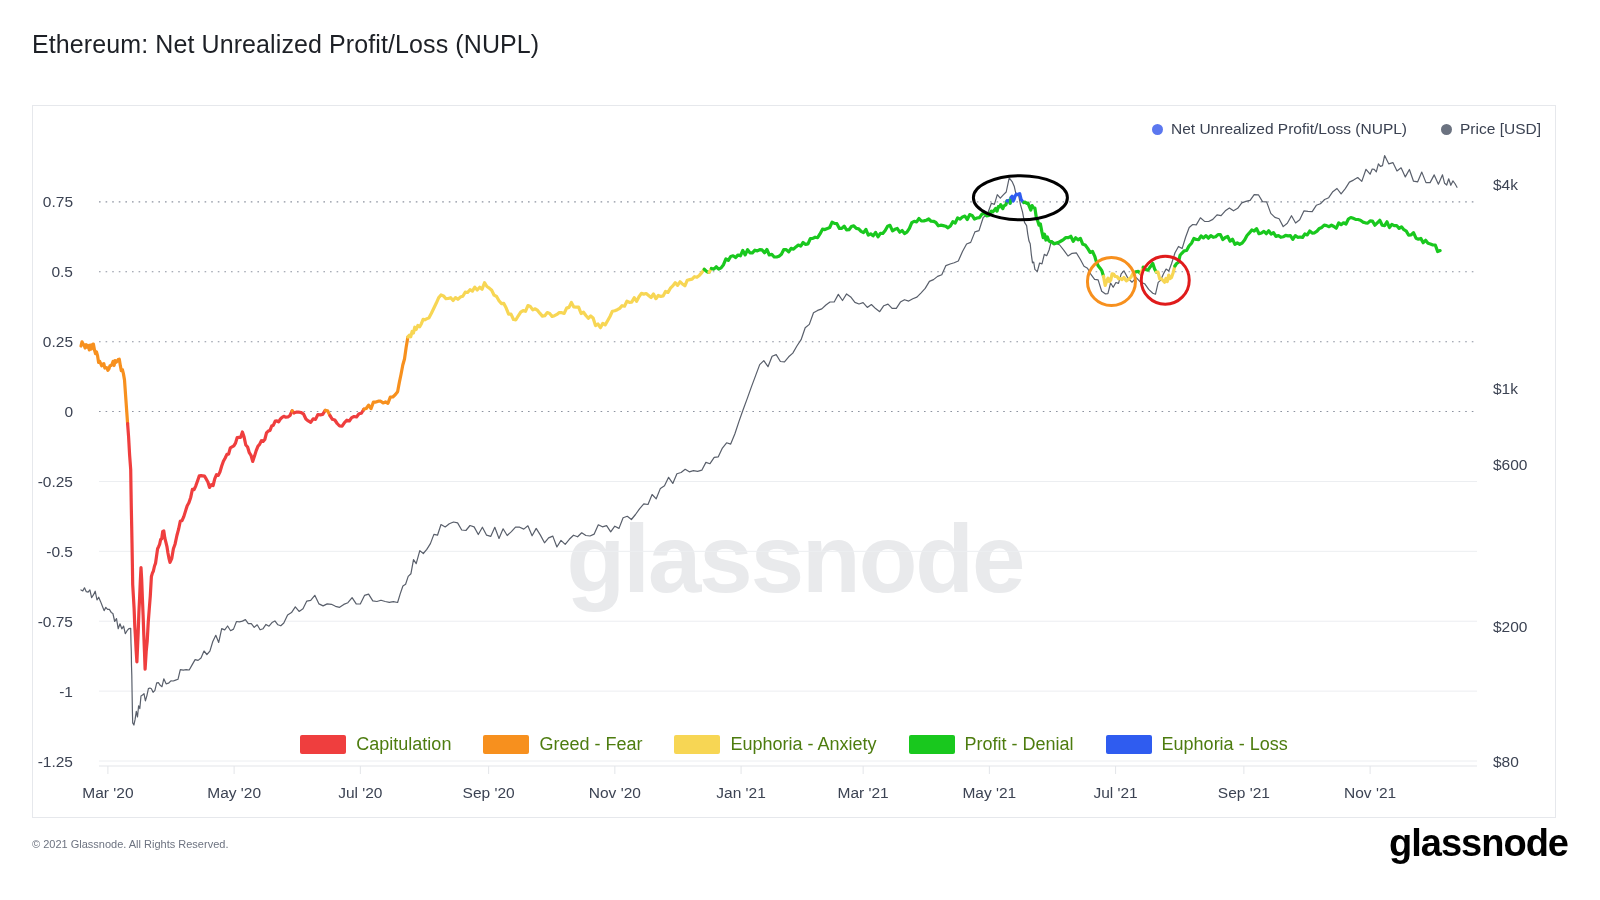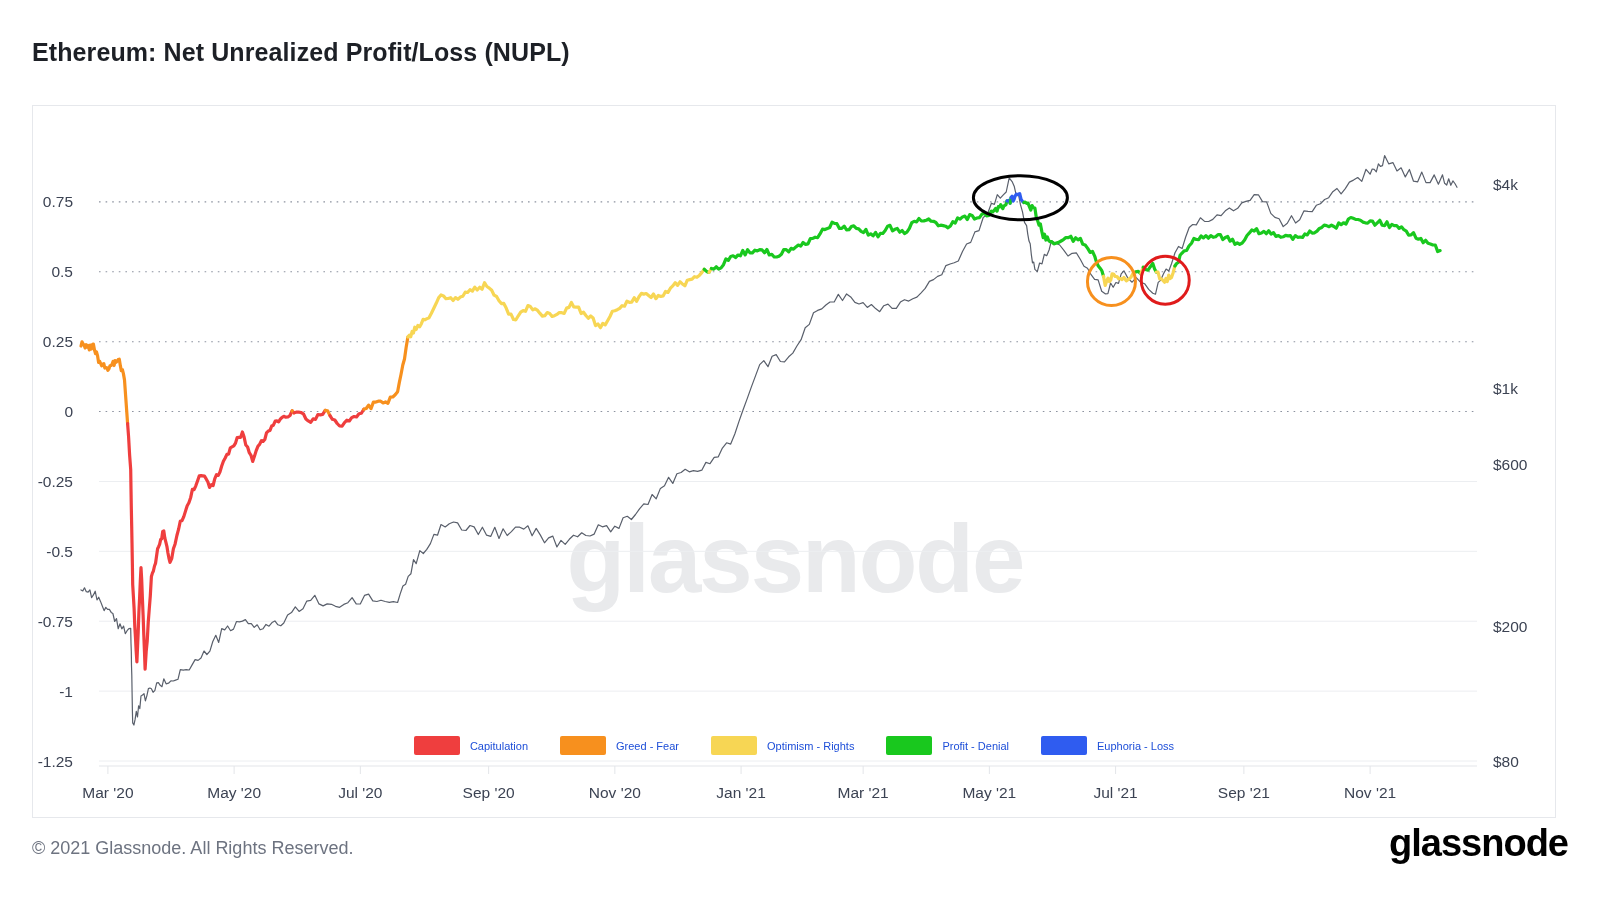--- a/index.html
+++ b/index.html
@@ -2,66 +2,76 @@
 <html><head>
 <meta charset="utf-8">
 <style>
   html,body{margin:0;padding:0;}
   body{
     width:1600px;height:900px;background:#ffffff;
     font-family:"Liberation Sans","DejaVu Sans",sans-serif;
     color:#2b3040;overflow:hidden;position:relative;
   }
   #page-title{
-    position:absolute;left:32px;top:38px;
-    font-size:25px;font-weight:700;color:#1d2026;letter-spacing:.1px;
+    position:absolute;left:32px;top:30px;
+    font-size:25px;font-weight:400;color:#1d2026;letter-spacing:.1px;
   }
   #chart-panel{
     position:absolute;left:32px;top:105px;width:1524px;height:713px;
     border:1px solid #e6e8ec;background:#fff;box-sizing:border-box;
   }
   #plot-svg{position:absolute;left:0;top:0;width:1524px;height:713px;}
   .watermark{
     position:absolute;left:0;top:405px;width:1524px;text-align:center;
     font-size:96px;font-weight:700;color:#e9eaec;letter-spacing:-2px;
     pointer-events:none;user-select:none;line-height:1;
   }
   #series-legend{
     position:absolute;right:14px;top:14px;display:flex;align-items:center;gap:34px;
     font-size:15.5px;color:#3b4252;
   }
   .lg-item{display:flex;align-items:center;gap:8px;}
   .lg-dot{width:11px;height:11px;border-radius:50%;display:inline-block;}
   #band-legend{
     position:absolute;left:0;right:0;bottom:62px;
     display:flex;justify-content:center;align-items:center;gap:32px;
-    font-size:11px;color:#1d4ed8;
+    font-size:18px;color:#4d7c0f;
   }
   .band-item{display:flex;align-items:center;gap:10px;}
   .band-sw{width:46px;height:19px;border-radius:2px;display:inline-block;}
   .ax-left{font-size:15.5px;fill:#3c4353;text-anchor:end;}
   .ax-right{font-size:15.5px;fill:#3c4353;text-anchor:start;}
   .ax-bottom{font-size:15.5px;fill:#3c4353;text-anchor:middle;}
   #footer-copy{
-    position:absolute;left:32px;top:838px;font-size:18px;color:#6d7380;
+    position:absolute;left:32px;top:838px;font-size:11px;color:#6d7380;
   }
   #footer-logo{
     position:absolute;right:32px;top:824px;
     font-size:38px;font-weight:700;color:#000;letter-spacing:-1px;line-height:1;
   }
 </style>
 </head>
 <body>
 
 <div id="page-title">Ethereum: Net Unrealized Profit/Loss (NUPL)</div>
 
 <div id="chart-panel">
 
   <div class="watermark">glassnode</div>
 
+  <div id="series-legend">
+    <div class="lg-item">
+      <span class="lg-dot" style="background:#5b77ef"></span>
+      <span>Net Unrealized Profit/Loss (NUPL)</span>
+    </div>
+    <div class="lg-item">
+      <span class="lg-dot" style="background:#6b7280"></span>
+      <span>Price [USD]</span>
+    </div>
+  </div>
 
   <svg id="plot-svg" viewBox="0 0 1524 713" preserveAspectRatio="none">
     <g id="grid-layer">
         <line x1="66" x2="1444" y1="95.90909090909088" y2="95.90909090909088" stroke="#8d93a0" stroke-width="1.1" stroke-dasharray="1.6 5"></line>
         <line x1="66" x2="1444" y1="165.79545454545456" y2="165.79545454545456" stroke="#8d93a0" stroke-width="1.1" stroke-dasharray="1.6 5"></line>
         <line x1="66" x2="1444" y1="235.6818181818182" y2="235.6818181818182" stroke="#8d93a0" stroke-width="1.1" stroke-dasharray="1.6 5"></line>
         <line x1="66" x2="1444" y1="305.56818181818187" y2="305.56818181818187" stroke="#8d93a0" stroke-width="1.1" stroke-dasharray="1.6 5"></line>
         <line x1="66" x2="1444" y1="375.45454545454544" y2="375.45454545454544" stroke="#eceef1" stroke-width="1" stroke-dasharray="none"></line>
         <line x1="66" x2="1444" y1="445.3409090909091" y2="445.3409090909091" stroke="#eceef1" stroke-width="1" stroke-dasharray="none"></line>
         <line x1="66" x2="1444" y1="515.2272727272727" y2="515.2272727272727" stroke="#eceef1" stroke-width="1" stroke-dasharray="none"></line>
@@ -149,21 +159,21 @@
     <div class="band-item">
       <span class="band-sw" style="background:#ef3e3e"></span>
       <span>Capitulation</span>
     </div>
     <div class="band-item">
       <span class="band-sw" style="background:#f7901e"></span>
       <span>Greed - Fear</span>
     </div>
     <div class="band-item">
       <span class="band-sw" style="background:#f7d654"></span>
-      <span>Optimism - Rights</span>
+      <span>Euphoria - Anxiety</span>
     </div>
     <div class="band-item">
       <span class="band-sw" style="background:#19c81e"></span>
       <span>Profit - Denial</span>
     </div>
     <div class="band-item">
       <span class="band-sw" style="background:#2f5cf0"></span>
       <span>Euphoria - Loss</span>
     </div>
   </div>

